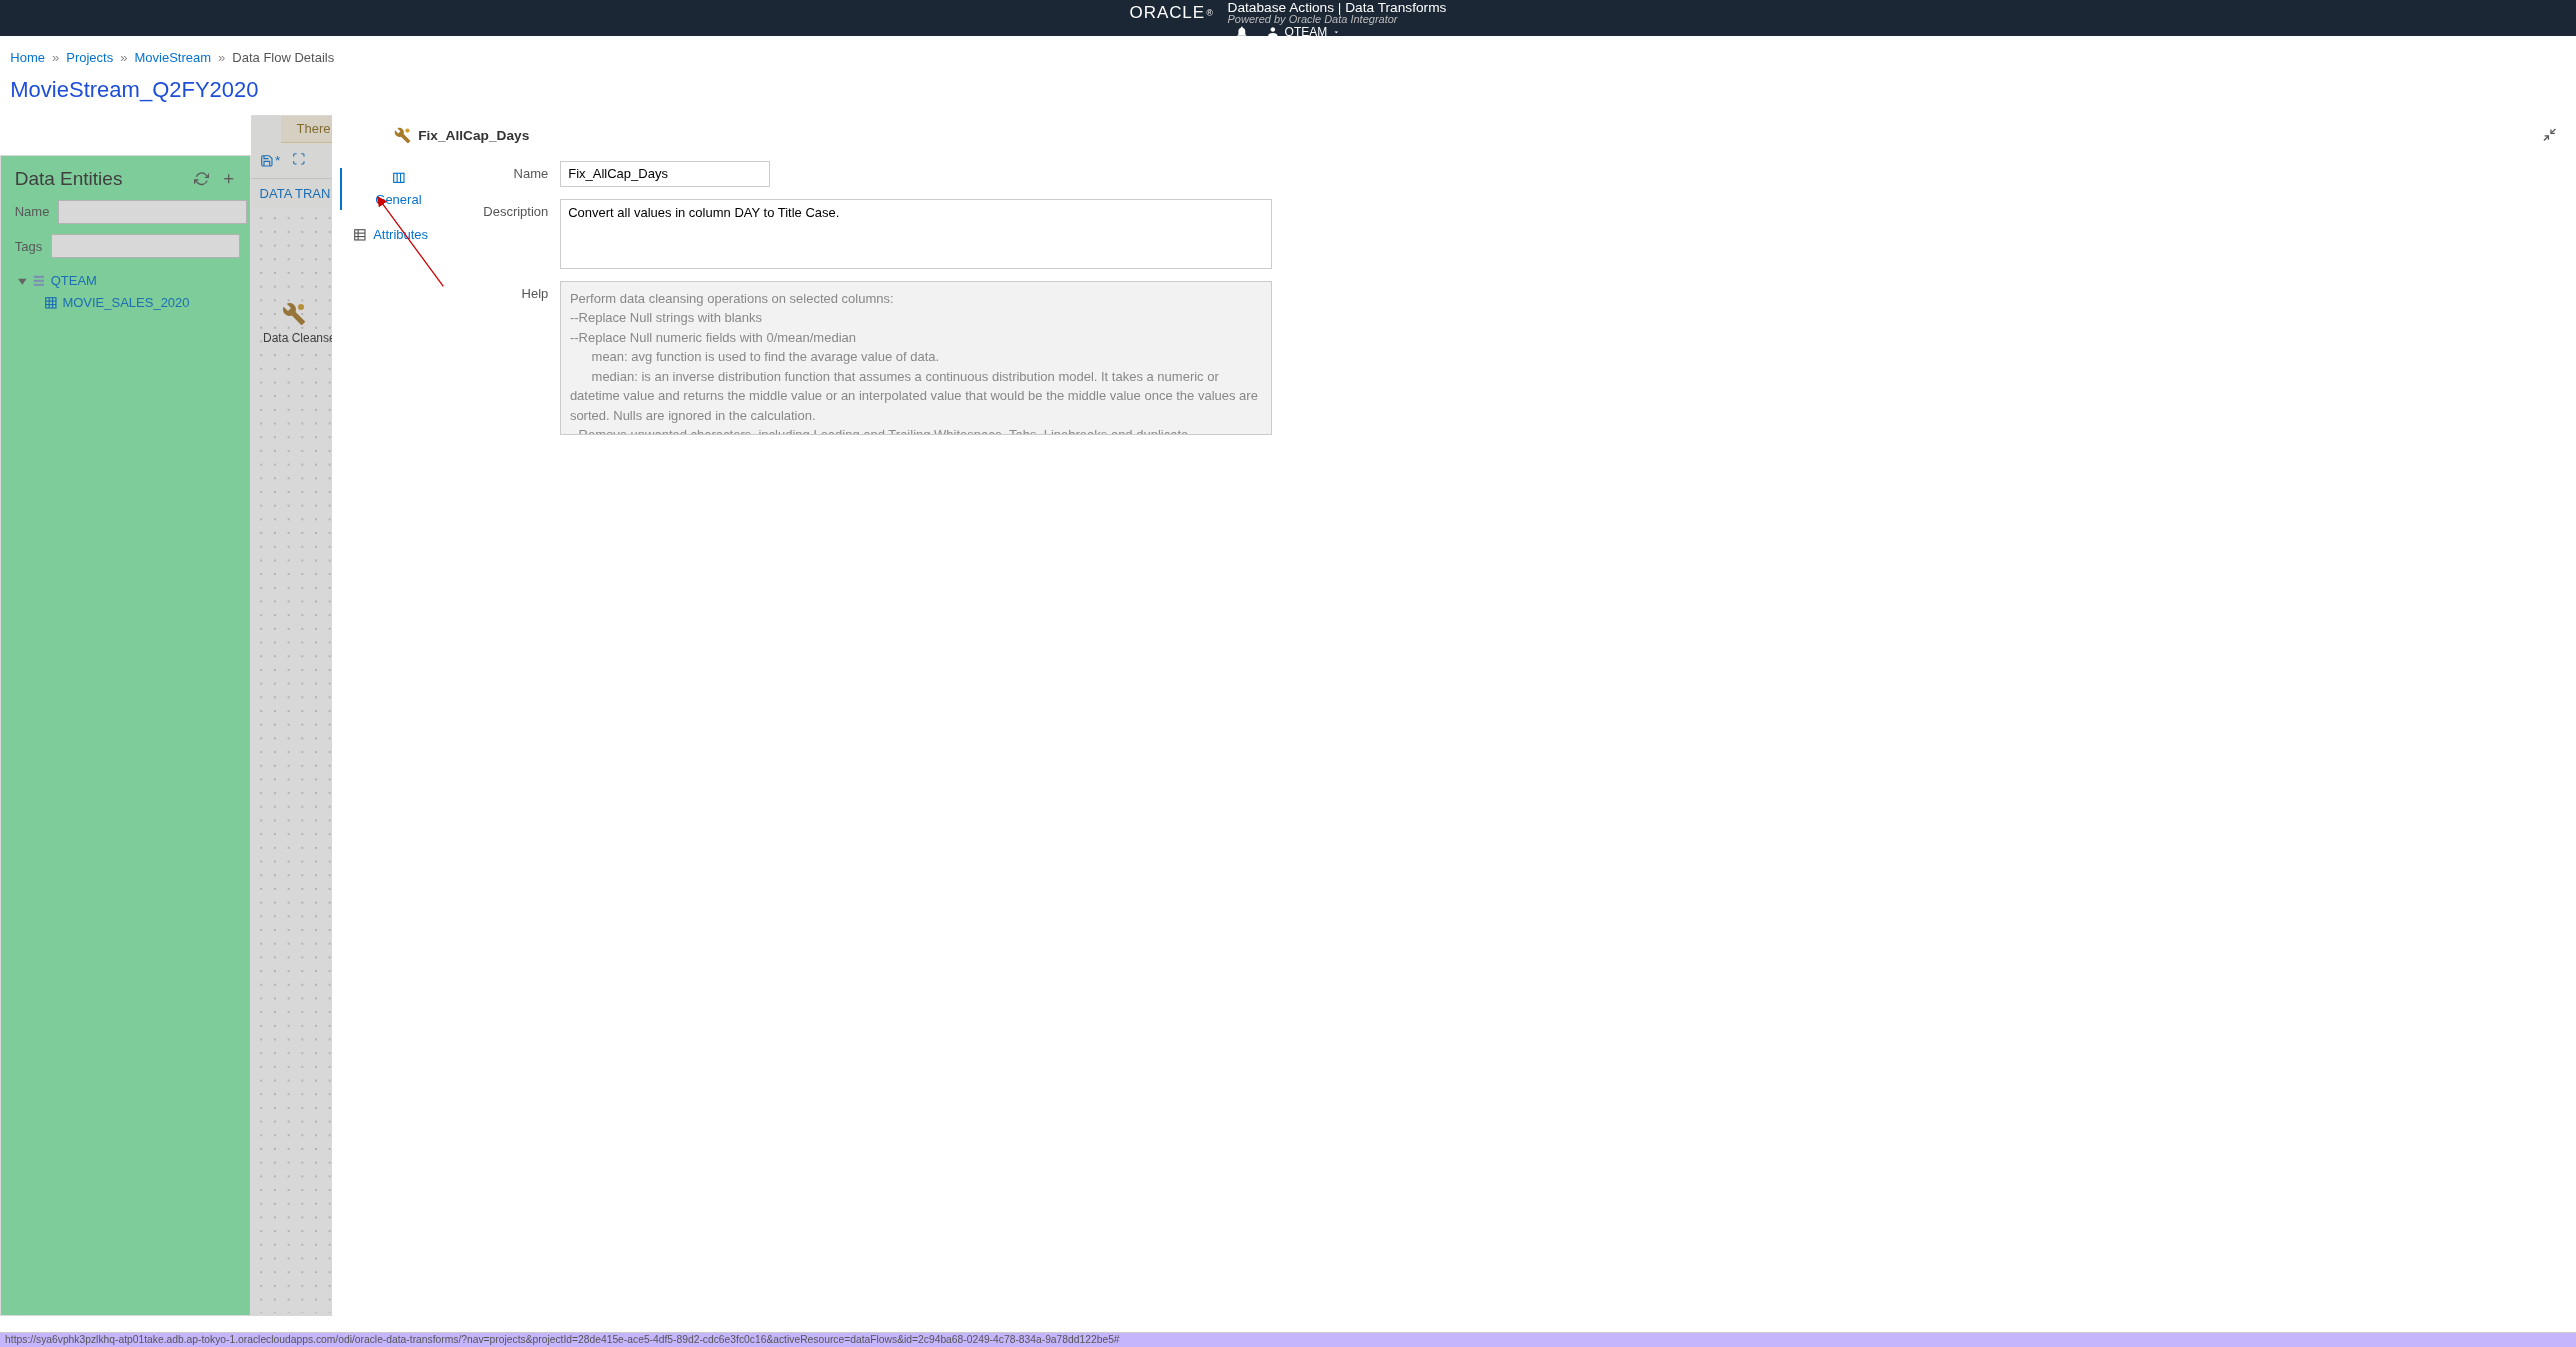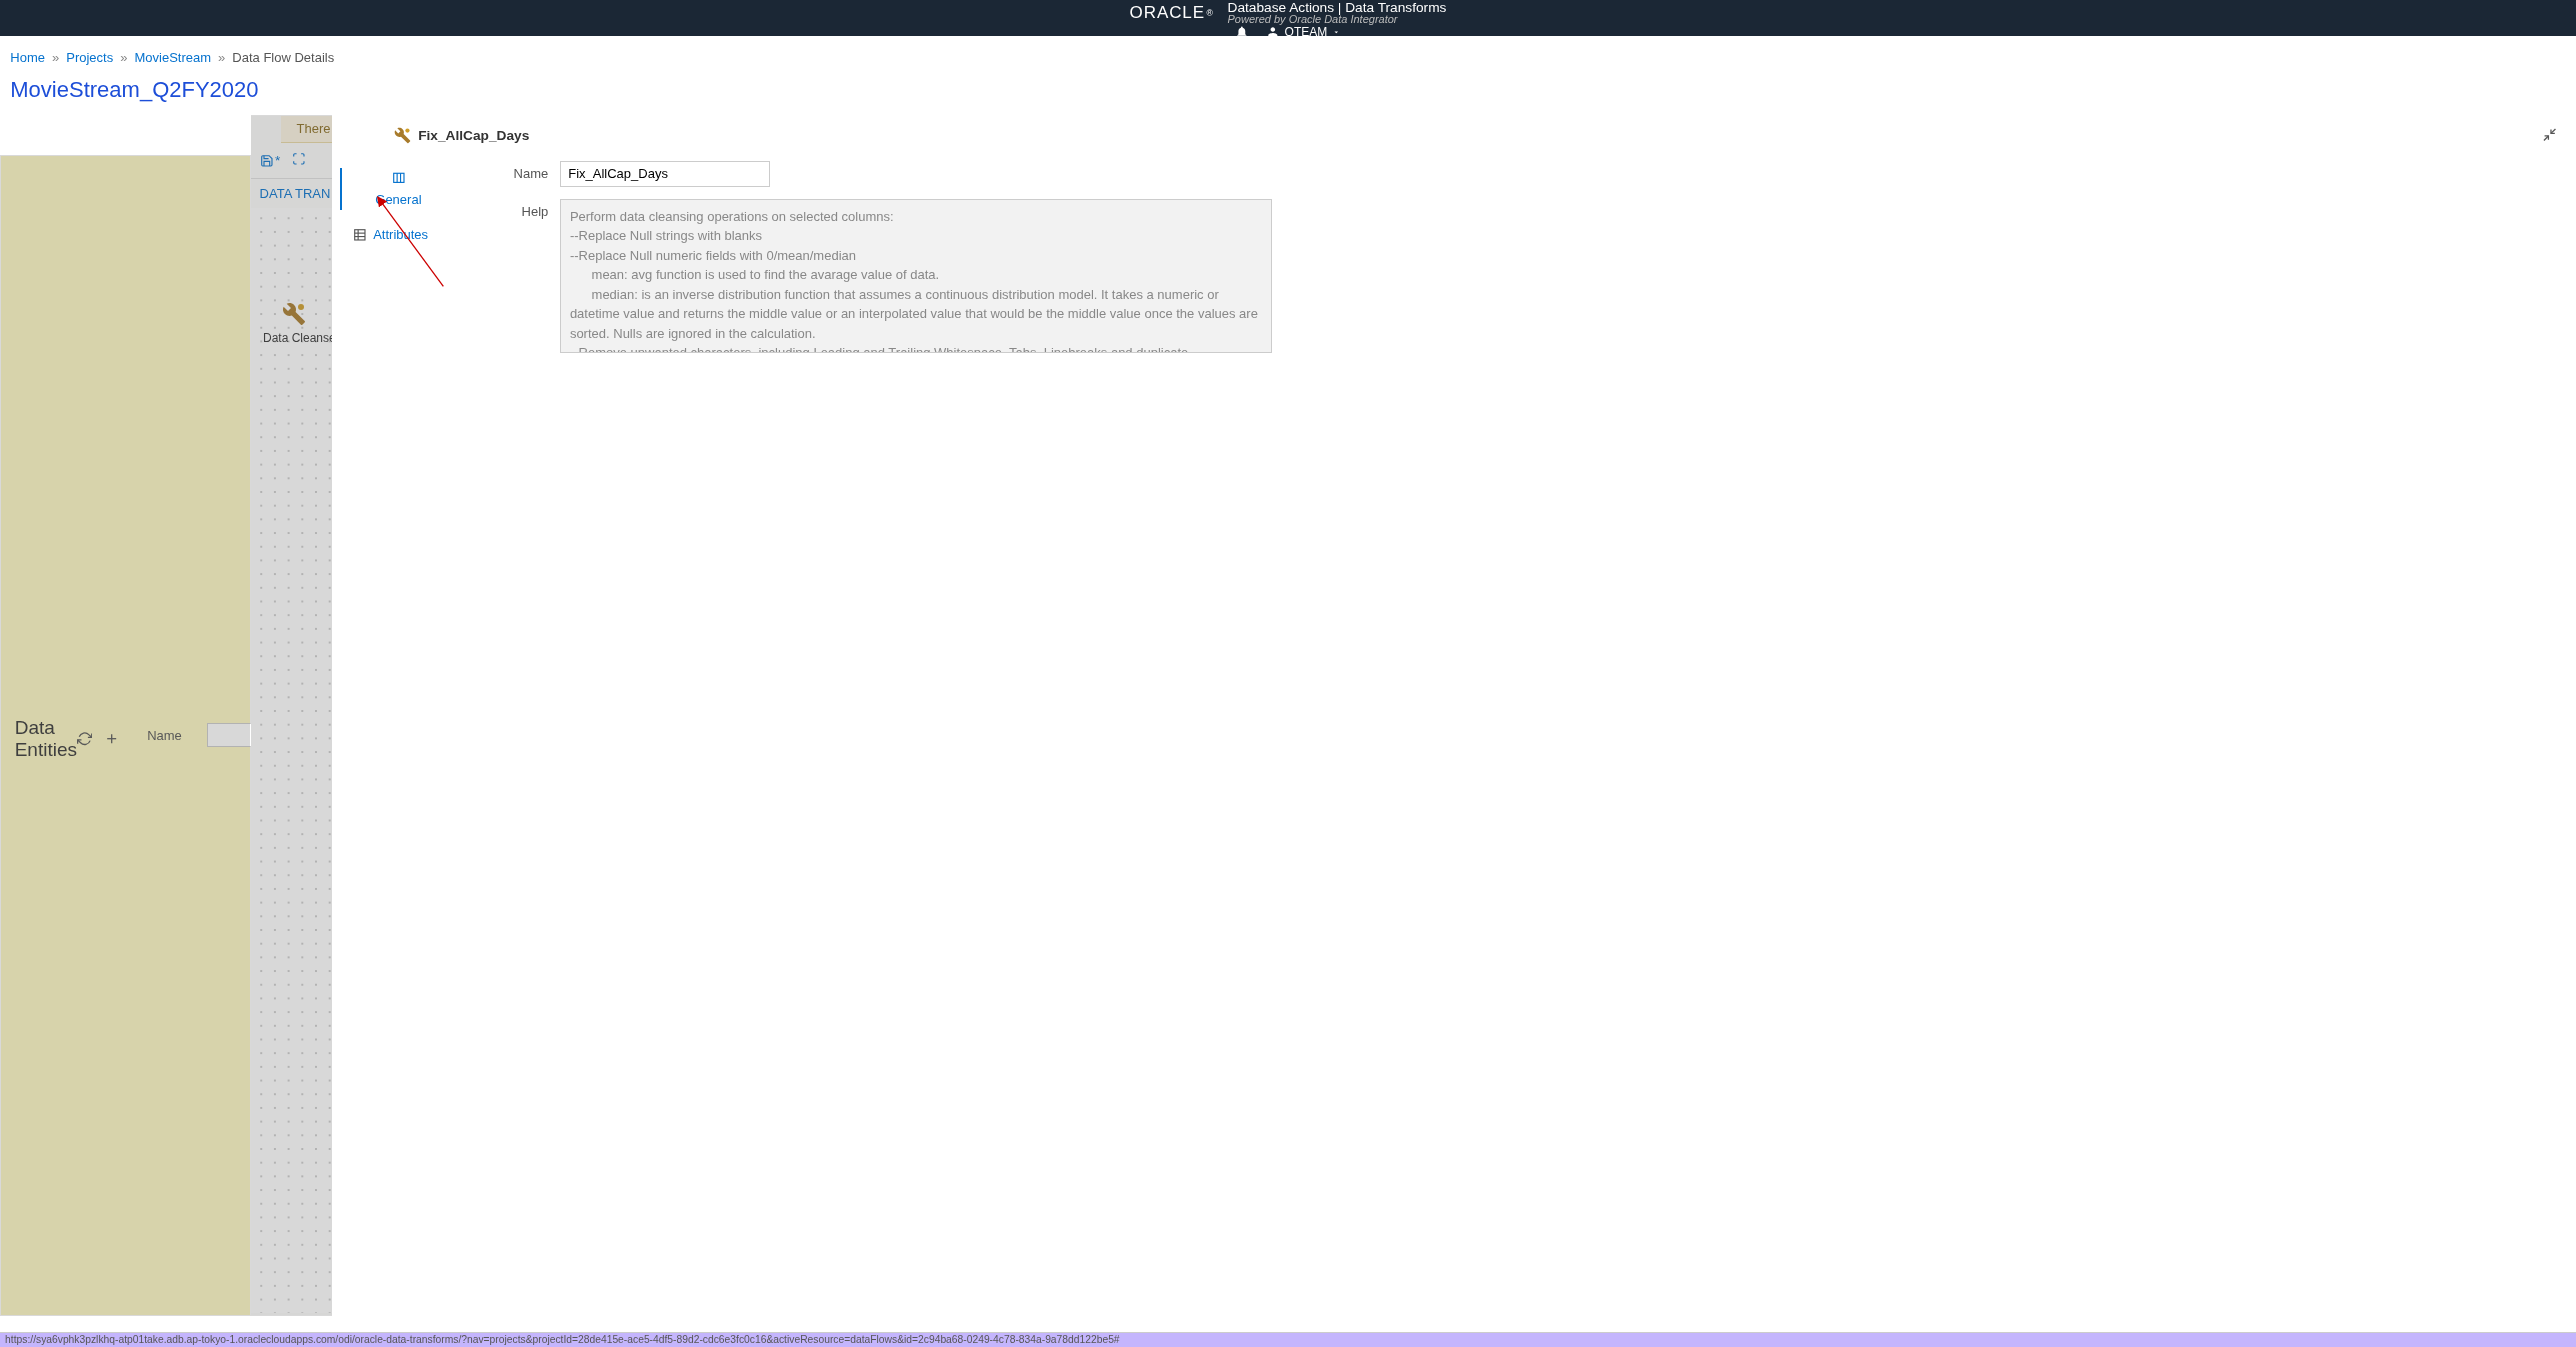--- a/index.html
+++ b/index.html
@@ -22,21 +22,21 @@
 .breadcrumb a { color: #0572ce; text-decoration: none; }
 .breadcrumb .sep { color: #888; margin: 0 3.4px; }
 
 
 .page-title { padding: 6.9px 10.3px 12px; font-size: 22px; font-weight: 400; color: #1d4ed8; }
 
 
 .main { display: flex; height: calc(100vh - 146px); }
 
 
-.left-panel { width: 251px; background: #fef9c3; border: 0.9px solid #d9d9d9; display: flex; position: relative; margin-top: 40px; }
+.left-panel { width: 251px; background: #86efac; border: 0.9px solid #d9d9d9; display: flex; flex-direction: column; position: relative; margin-top: 40px; }
 .left-panel .dim-overlay { position: absolute; inset: 0; background: rgba(100,100,100,0.25); pointer-events: none; }
 .panel-header { display: flex; align-items: center; justify-content: space-between; padding: 12px 13.7px 5.1px; }
 .panel-header h2 { font-size: 19px; font-weight: 400; color: #333; }
 .panel-actions { display: flex; gap: 12px; }
 .icon-btn { width: 15.4px; height: 15.4px; cursor: pointer; color: #555; }
 .filter-row { display: flex; align-items: center; padding: 5.1px 13.7px; gap: 8.6px; }
 .filter-row label { width: 51px; font-size: 13px; color: #555; }
 .filter-row input { flex: 1; height: 24px; border: 0.9px solid #ccc; padding: 0 5.1px; background: #fff; }
 .tree { padding: 6.9px 8.6px; }
 .tree-node { display: flex; align-items: center; gap: 5.1px; padding: 3.4px 0; color: #0572ce; font-size: 13px; }
@@ -246,20 +246,24 @@
           <polyline points="20 10 14 10 14 4"></polyline>
           <line x1="14" y1="10" x2="21" y2="3"></line>
           <line x1="3" y1="21" x2="10" y2="14"></line>
         </svg>
 
       <div class="form-row">
         <div class="lbl">Name</div>
         <input type="text" value="Fix_AllCap_Days" style="">
       </div>
       <div class="form-row">
+        <div class="lbl">Description</div>
+        <textarea style="">Convert all values in column DAY to Title Case.</textarea>
+      </div>
+      <div class="form-row">
         <div class="lbl">Help</div>
         <div class="help-box">Perform data cleansing operations on selected columns:
 --Replace Null strings with blanks
 --Replace Null numeric fields with 0/mean/median
       mean: avg function is used to find the avarage value of data.
       median: is an inverse distribution function that assumes a continuous distribution model. It takes a numeric or datetime value and returns the middle value or an interpolated value that would be the middle value once the values are sorted. Nulls are ignored in the calculation.
 --Remove unwanted characters, including Leading and Trailing Whitespace, Tabs, Linebreaks and duplicate Whitespace,</div>
       </div>
     </div>
 

